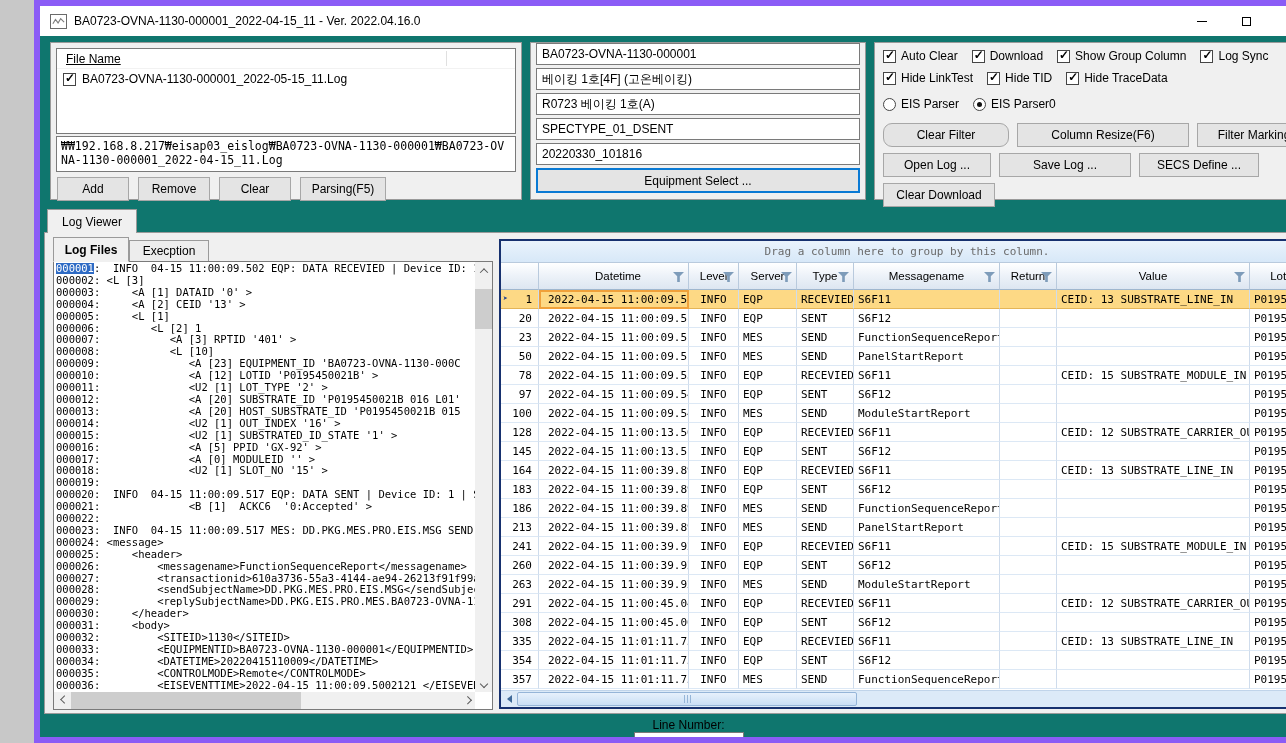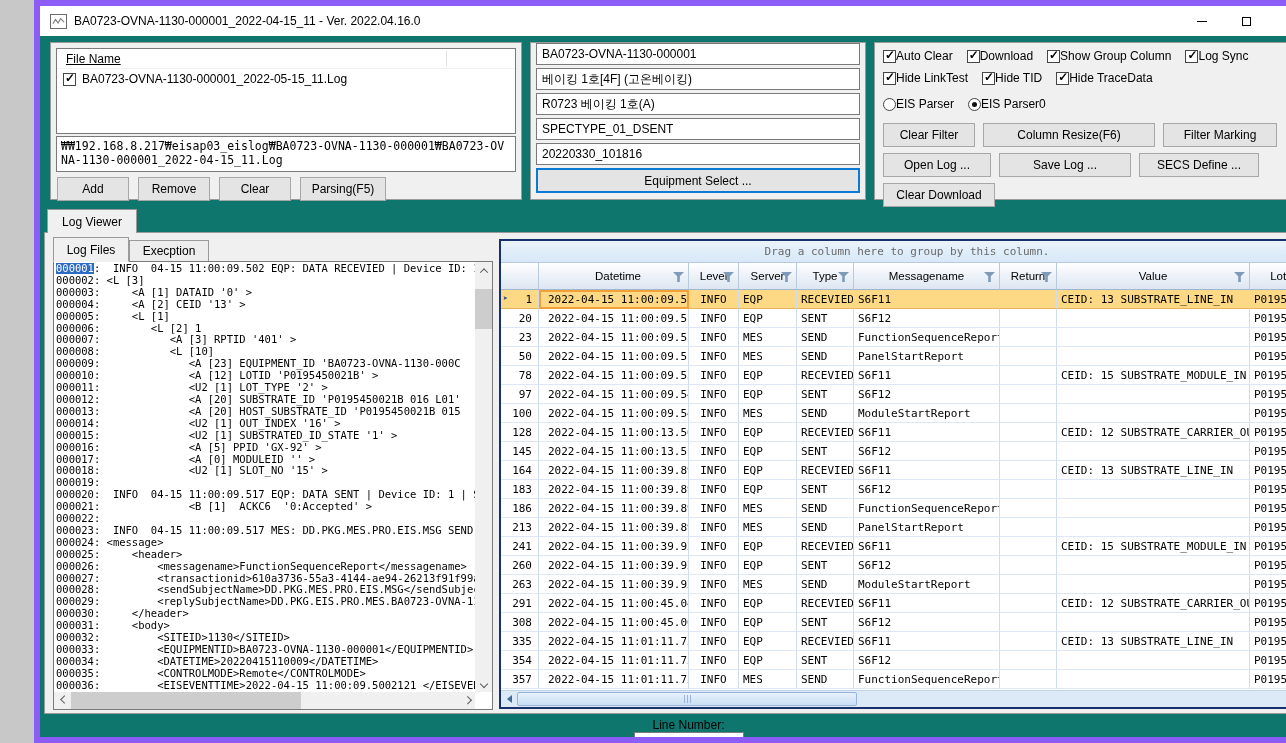--- a/index.html
+++ b/index.html
@@ -31,31 +31,31 @@
   .path-box{position:absolute;left:5px;top:93px;width:460px;height:36px;background:#fff;border:1px solid #7a7a7a;
     font-size:11.5px;line-height:14px;padding:2px 4px;word-break:break-all;}
   .file-btns{position:absolute;left:6px;top:134px;display:flex;gap:9px;}
   .file-btns .btn{width:72px;}
   
   .eq-field{position:relative;margin:0 5px 3px 5px;height:22px;}
   .eq-btn{margin:3px 5px 0 5px;height:25px;background:#e4e4e4;border:2px solid #0a7ad4;
     display:flex;align-items:center;justify-content:center;font-size:12px;}
   
   .opt-row{display:flex;align-items:center;gap:14px;margin:4px 0 0 8px;font-size:12px;height:18px;}
-  .chk{display:flex;align-items:center;}
+  .chk{display:flex;align-items:center;gap:5px;}
   .radio{width:13px;height:13px;border:1px solid #454545;border-radius:50%;background:#fff;position:relative;flex:0 0 auto;}
   .radio.on:after{content:"";position:absolute;left:3px;top:3px;width:5px;height:5px;border-radius:50%;background:#111;}
   .opt-btn-row{display:flex;gap:8px;margin:6px 0 0 8px;}
   
   .tabarea{position:absolute;left:4px;top:201px;width:1278px;height:507px;padding-left:28px;}
   .main-tab{position:absolute;left:3px;top:2px;width:90px;height:24px;background:#f0f0f0;
     border:1px solid #9a9a9a;border-bottom:none;display:flex;align-items:center;justify-content:center;font-size:12px;z-index:2;}
   .tabbox{position:absolute;left:0;top:25px;right:0;bottom:0;border:1px solid #9a9a9a;background:#f0f0f0;}
   .subtab{position:absolute;display:flex;align-items:center;justify-content:center;font-size:12px;border:1px solid #9a9a9a;}
-  .subtab.active{left:8px;top:4px;width:76px;height:25px;background:#f0f0f0;border-bottom-color:#f0f0f0;z-index:2;}
+  .subtab.active{left:8px;top:4px;width:76px;height:25px;background:#f0f0f0;border-bottom-color:#f0f0f0;z-index:2;font-weight:bold;}
   .subtab.inactive{left:84px;top:7px;width:80px;height:22px;background:#ededed;}
   
   .logbox{position:absolute;left:8px;top:28px;width:440px;height:449px;background:#fff;border:1px solid #7a7a7a;}
   .logtext{position:absolute;left:2px;top:1px;right:17px;bottom:17px;overflow:hidden;
     font-size:10.5px;line-height:11.9px;white-space:pre;}
   .logline .num{letter-spacing:0;}
   .logline.sel .num{background:#2e6bc5;color:#fff;}
   
   .vscroll{position:absolute;top:0;right:0;bottom:17px;width:17px;background:#f0f0f0;}
   .hscroll{position:absolute;left:0;right:17px;bottom:0;height:17px;background:#f0f0f0;display:flex;align-items:center;}
@@ -199,21 +199,21 @@
       <span class="chk">
           <span class="radio"></span>
           <span>EIS Parser</span>
         </span>
       <span class="chk">
           <span class="radio on"></span>
           <span>EIS Parser0</span>
         </span>
     </div>
     <div class="opt-btn-row" style="margin-top:10px;">
-      <div class="btn" style="width:92px;">Clear Filter</div>
+      <div class="btn" style="width:126px;border-radius:9px;">Clear Filter</div>
       <div class="btn" style="width:172px;">Column Resize(F6)</div>
       <div class="btn" style="width:114px;">Filter Marking</div>
     </div>
     <div class="opt-btn-row">
       <div class="btn" style="width:108px;">Open Log ...</div>
       <div class="btn" style="width:132px;">Save Log ...</div>
       <div class="btn" style="width:120px;">SECS Define ...</div>
     </div>
     <div class="opt-btn-row">
       <div class="btn" style="width:112px;">Clear Download</div>

